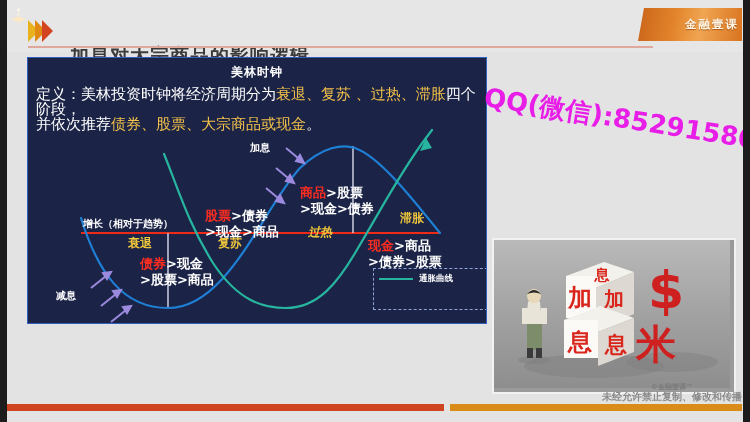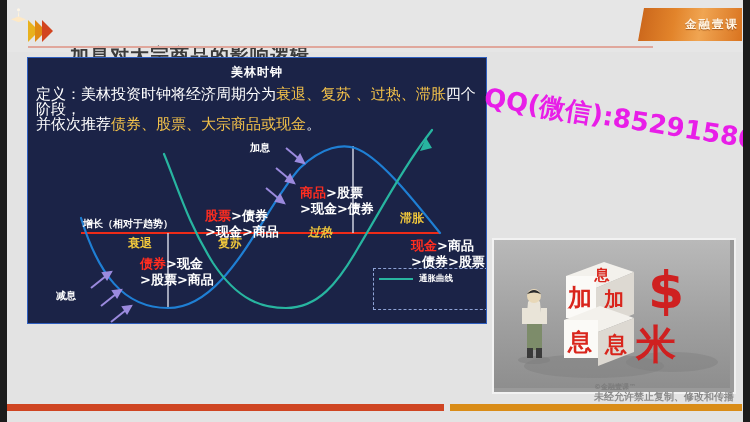--- a/index.html
+++ b/index.html
@@ -94,21 +94,21 @@
   
   .photo{
     position:absolute;left:492px;top:238px;width:240px;height:152px;
     border:2px solid #f2f2f2;background:#9a9a9a;overflow:hidden;
   }
 
   
   .footer-bar-red{position:absolute;left:7px;bottom:11px;width:437px;height:7px;background:#cf4522;}
   .footer-bar-orange{position:absolute;left:450px;bottom:11px;width:292px;height:7px;background:#d98c17;}
   .footer-copy{
-    position:absolute;right:16px;bottom:20px;text-align:left;
+    position:absolute;right:8px;bottom:20px;text-align:center;
     font-size:7px;font-weight:bold;color:#7c7c7c;line-height:10px;
     font-family:"DejaVu Sans","Liberation Sans",sans-serif;
   }
   .footer-copy .c2line{font-size:10px;color:#8a8a8a;}
 </style>
 </head>
 <body>
 
 <div class="frame-left"></div>
 <div class="frame-right"></div>
@@ -192,21 +192,21 @@
     <span>&gt;股票&gt;商品</span>
   </div>
   <div class="lbl asset" style="left:177px;top:150px;">
     <span class="firstbox">股票</span><span>&gt;债券</span><br>
     <span>&gt;现金&gt;商品</span>
   </div>
   <div class="lbl asset" style="left:272px;top:127px;">
     <span class="firstbox">商品</span><span>&gt;股票</span><br>
     <span>&gt;现金&gt;债券</span>
   </div>
-  <div class="lbl asset" style="left:340px;top:180px;margin-left:43px;">
+  <div class="lbl asset" style="left:340px;top:180px;">
     <span class="firstbox">现金</span><span>&gt;商品</span><br>
     <span>&gt;债券&gt;股票</span>
   </div>
 
   <div class="legend" style="top:210px;">
     <div class="legend-row">
       <span class="legend-line" style="background:#28b5a0;"></span>
       <span class="legend-text">通胀曲线</span>
     </div>
   </div>

